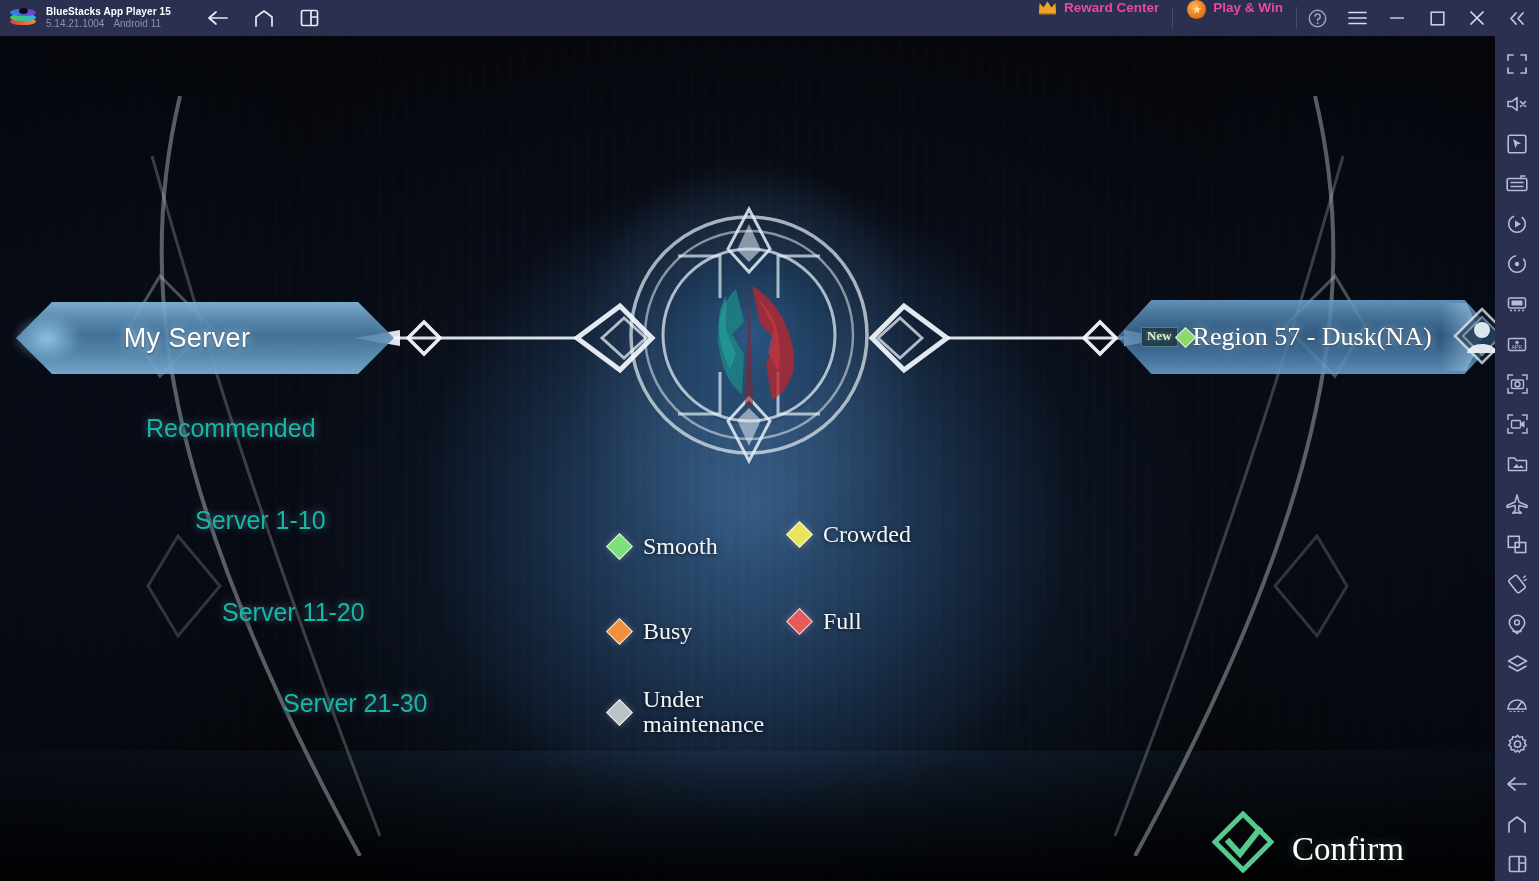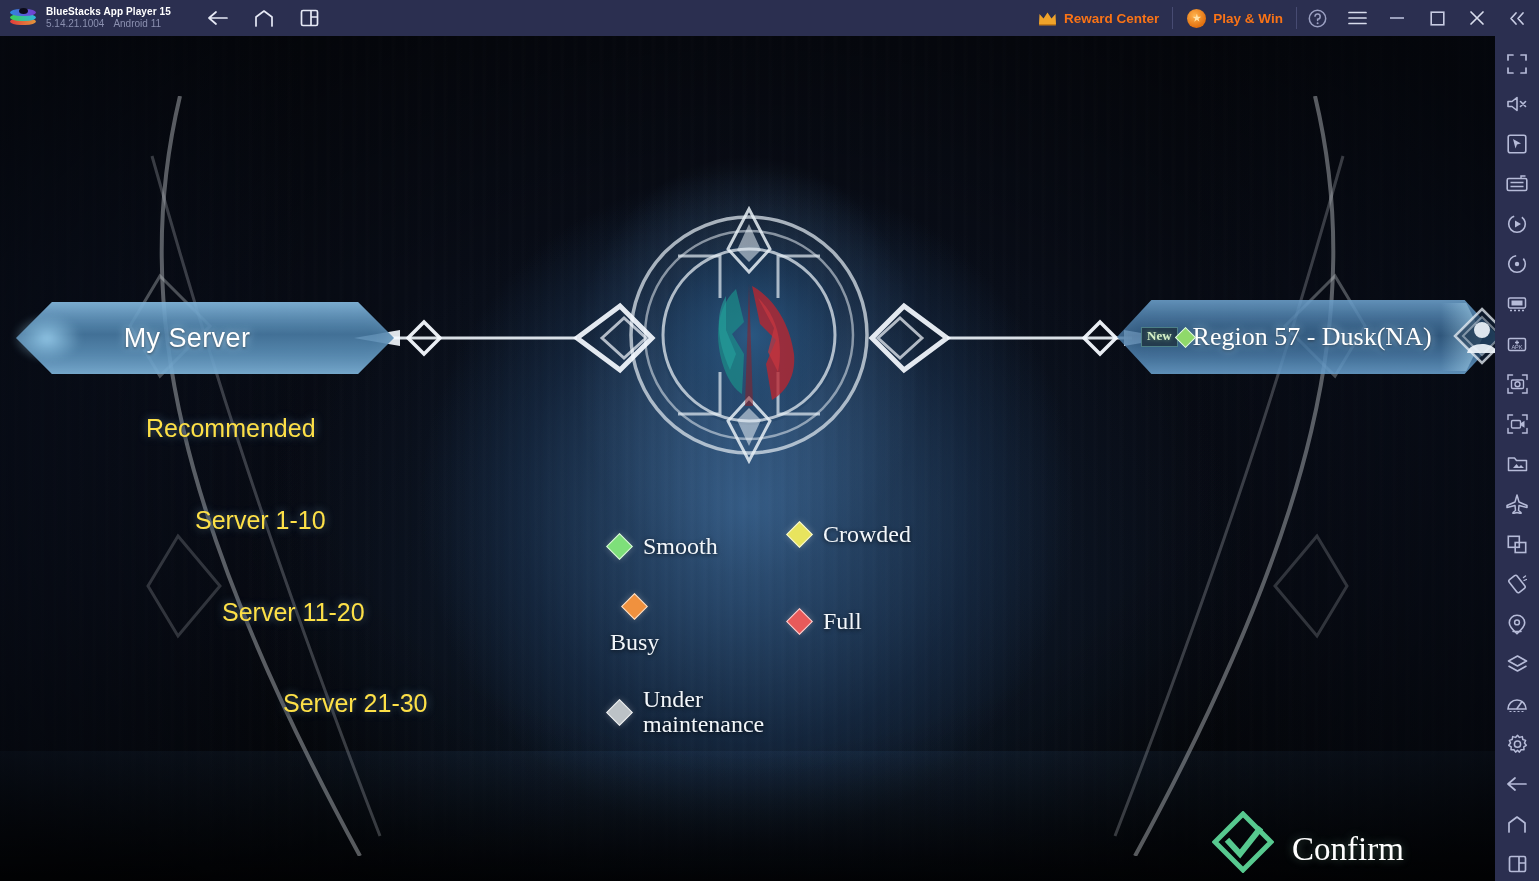--- a/index.html
+++ b/index.html
@@ -34,23 +34,23 @@
   .bs-sub { color: #8b90b0; font-size: 10px; margin-top: 2px; }
   .bs-sub span { margin-right: 9px; }
 
   .tb-navgroup { display: flex; align-items: center; margin-left: 34px; gap: 20px; }
   .tb-ico { width: 26px; height: 26px; display: flex; align-items: center; justify-content: center; cursor: pointer; }
   .tb-ico svg { display: block; }
 
   .tb-spacer { flex: 1 1 auto; }
 
   .tb-pill {
-    display: flex; align-items: center; gap: 7px;
+    display: flex; align-items: flex-start; gap: 7px;
     height: 36px; padding: 0 14px;
-    color: #f97316; font-size: 13.5px; font-weight: bold;
+    color: #ec4899; font-size: 13.5px; font-weight: bold;
     cursor: pointer; position: relative;
   }
   .tb-pill.sep::after {
     content: ""; position: absolute; right: 0; top: 7px; bottom: 7px;
     width: 1px; background: #474b72;
   }
   .crown { width: 19px; height: 15px; flex: 0 0 auto; }
   .playwin-badge { width: 19px; height: 19px; border-radius: 50%; background: radial-gradient(circle at 40% 35%, #ffb34d, #e2700f 70%); display:flex; align-items:center; justify-content:center; flex:0 0 auto; }
   .playwin-badge i { width: 9px; height: 9px; background: #ffe2a8; clip-path: polygon(50% 0%,61% 35%,98% 35%,68% 57%,79% 91%,50% 70%,21% 91%,32% 57%,2% 35%,39% 35%); display:block; }
 
@@ -192,35 +192,35 @@
     text-shadow: 0 0 9px rgba(190,230,255,.8), 0 1px 3px rgba(0,0,0,.55);
   }
   .avatar-badge {
     position: absolute; right: -14px; top: 5px;
     width: 62px; height: 62px;
   }
 
   
   .navlist { position: absolute; left: 0; top: 360px; width: 470px; }
   .navitem {
-    color: #fde047; font-size: 25px; white-space: nowrap;
+    color: #14b8a6; font-size: 25px; white-space: nowrap;
     text-shadow: 0 0 9px rgba(150,200,245,.55), 0 2px 4px rgba(0,0,0,.8);
     cursor: pointer; position: absolute;
   }
   .nav0 { left: 146px; top: 18px; }
   .nav1 { left: 195px; top: 110px; }
   .nav2 { left: 222px; top: 202px; }
   .nav3 { left: 283px; top: 293px; }
 
   
   .legend { position: absolute; left: 610px; top: 486px; width: 400px; }
   .lg-row { position: absolute; display: flex; align-items: center; gap: 14px; }
   .lg-r0 { left: 0;   top: 12px; }
   .lg-r1 { left: 180px; top: 0; }
-  .lg-r2 { left: 0;   top: 75px; flex-direction: column; }
+  .lg-r2 { left: 0;   top: 97px; }
   .lg-r3 { left: 180px; top: 87px; justify-content: flex-end; }
   .lg-r4 { left: 0;   top: 165px; align-items: center; }
   .lg-dia {
     width: 19px; height: 19px; transform: rotate(45deg);
     border: 1.6px solid rgba(255,255,255,.75); flex: 0 0 auto;
     box-shadow: 0 0 7px rgba(255,255,255,.25);
   }
   .lg-txt {
     color: #f2f6fa; font-size: 24px; line-height: 1.05;
     font-family: "Liberation Serif", serif;

